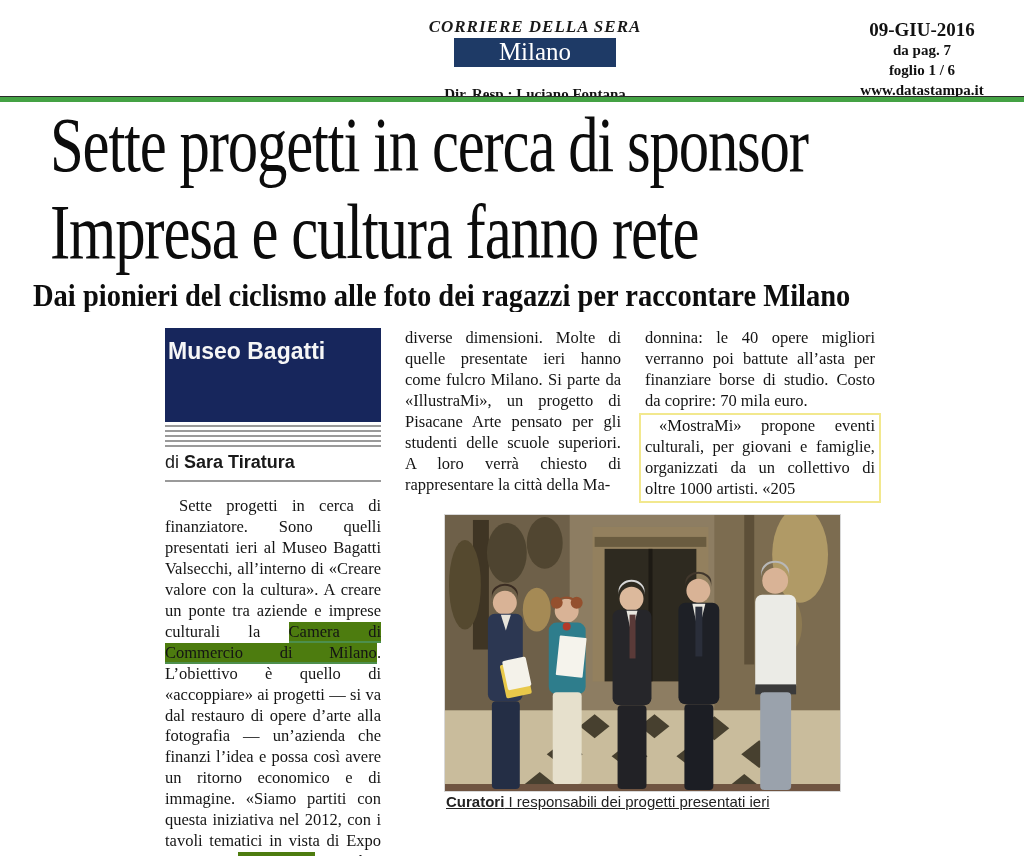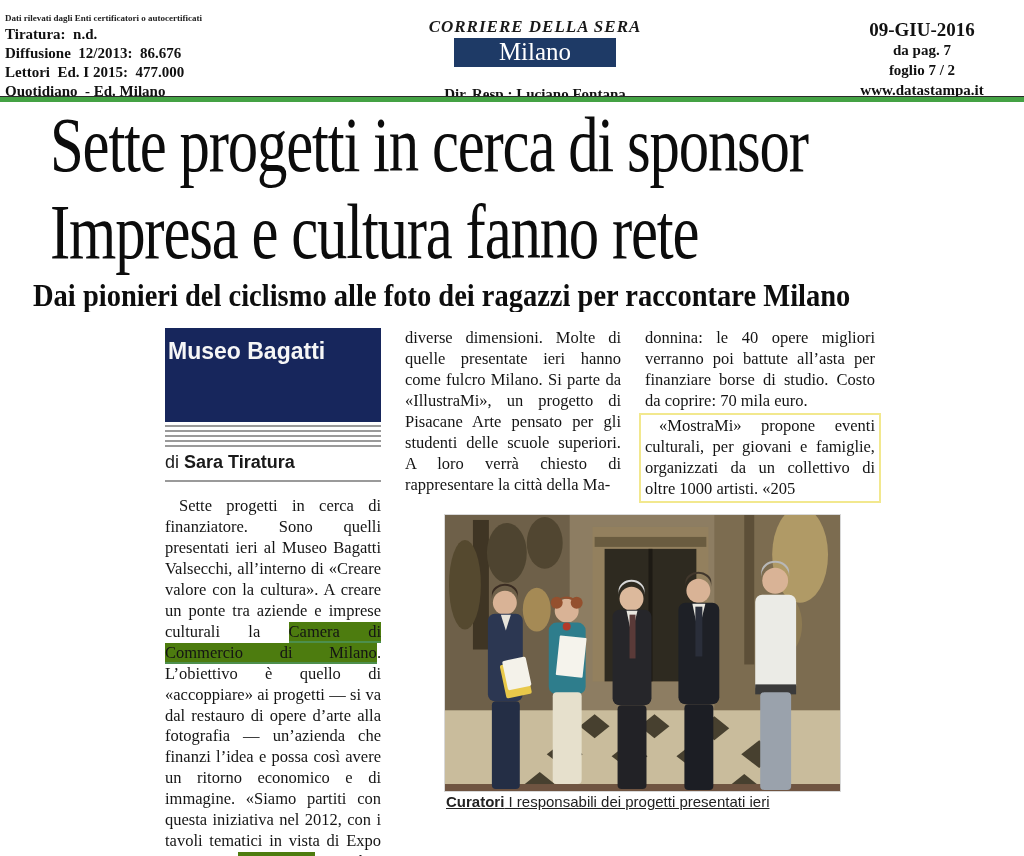--- a/index.html
+++ b/index.html
@@ -54,38 +54,31 @@
   .photo svg{display:block;width:100%;height:100%;}
   .caption{position:absolute;left:446px;top:793px;width:430px;
            font-family:"Liberation Sans",sans-serif;font-size:15px;color:#222;text-decoration:underline;}
   .caption b{font-weight:bold;}
 </style>
 </head>
 <body>
 
 <div class="page">
 
-  <div class="hdr-left">
-    <div class="hdr-note">Dati rilevati dagli Enti certificatori o autocertificati</div>
-    <div class="hdr-line">Tiratura:  n.d.</div>
-    <div class="hdr-line">Diffusione  12/2013:  86.676</div>
-    <div class="hdr-line">Lettori  Ed. I 2015:  477.000</div>
-    <div class="hdr-line">Quotidiano  - Ed. Milano</div>
-  </div>
 
   <div class="hdr-center">
     <div class="masthead">CORRIERE DELLA SERA</div>
     <div class="banner">Milano</div>
     <div class="director">Dir. Resp.:  Luciano Fontana</div>
   </div>
 
   <div class="hdr-right">
     <div class="hdr-date">09-GIU-2016</div>
     <div class="hdr-small">da pag.  7</div>
-    <div class="hdr-small">foglio 7 / 2</div>
+    <div class="hdr-small">foglio 1 / 6</div>
     <div class="hdr-small">www.datastampa.it</div>
   </div>
 
   <div class="green-rule"></div>
 
   <div class="headline">
     <div>Sette progetti in cerca di sponsor</div>
     <div>Impresa e cultura fanno rete</div>
   </div>
   <div class="subhead">Dai pionieri del ciclismo alle foto dei ragazzi per raccontare Milano</div>

